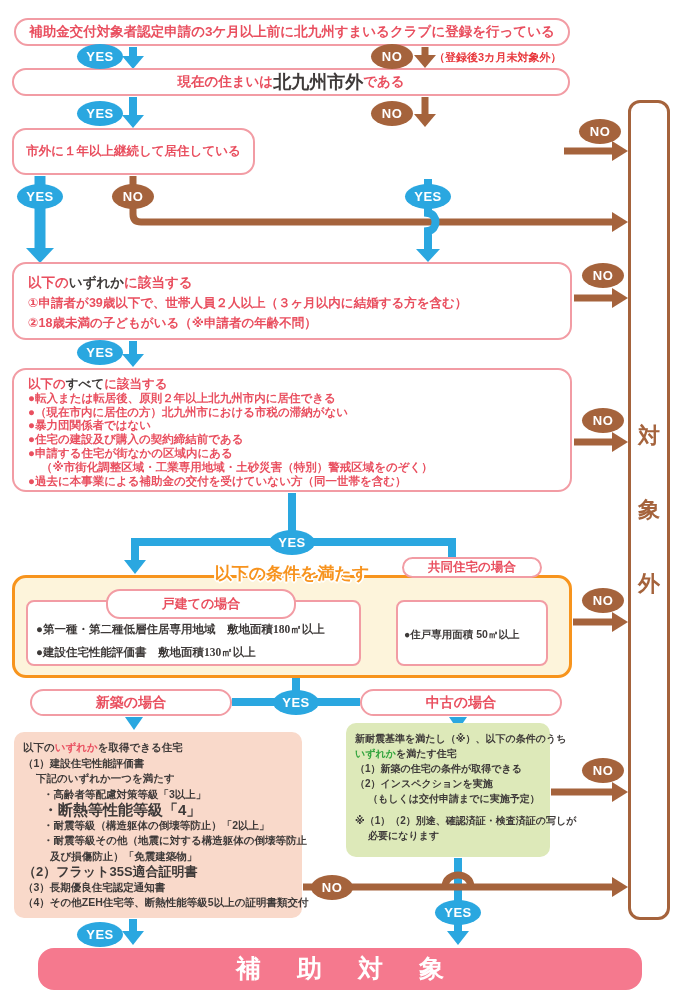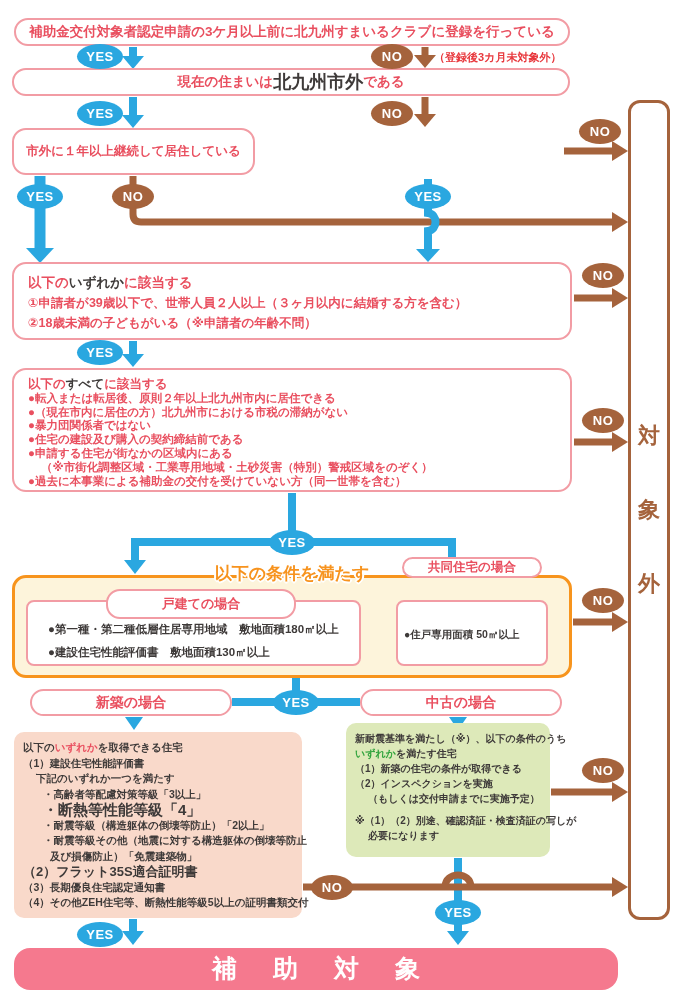--- a/index.html
+++ b/index.html
@@ -27,21 +27,21 @@
   .orange-title{z-index:3;text-align:center;font-size:17px;font-weight:bold;color:#F7931E;
         text-shadow:-2px 0 0 #fff,2px 0 0 #fff,0 -2px 0 #fff,0 2px 0 #fff,
                     -1px -1px 0 #fff,1px 1px 0 #fff,-1px 1px 0 #fff,1px -1px 0 #fff;}
   .subbox{background:#fff;border:2px solid #F29CA4;border-radius:8px;z-index:2;}
   .softbox{border-radius:10px;z-index:2;color:#3E3A39;font-weight:bold;}
   .newbuild-bg{background:#F9D9CA;}
   .used-bg{background:#DDE9B9;}
   .line{white-space:nowrap;}
   .i1{padding-left:13px;} .i2{padding-left:20px;} .i3{padding-left:27px;}
   .result-bar{background:#F5798E;border-radius:16px;z-index:2;color:#fff;font-weight:bold;
-        font-size:25px;letter-spacing:36px;text-indent:36px;text-align:center;line-height:40px;}
+        font-size:25px;letter-spacing:36px;text-indent:36px;text-align:center;line-height:40px;margin-left:24px;}
   .greenem{color:#2FA33B;font-weight:bold;}
 </style>
 </head>
 <body>
 
 <div class="stage">
 
   <svg class="connectors" width="680" height="1000" viewBox="0 0 680 1000">
 
     <g stroke="#A5633C" stroke-width="7" fill="none">
@@ -138,21 +138,21 @@
 
   <div class="abs excluded-col" style="left:628px;top:100px;width:42px;height:820px;">
     <span>対</span>
     <span>象</span>
     <span>外</span>
   </div>
 
   <div class="abs orange-box" style="left:12px;top:575px;width:560px;height:103px;"></div>
   <div class="abs orange-title" style="left:12px;top:562px;width:560px;">以下の条件を満たす</div>
 
-  <div class="abs subbox" style="left:26px;top:600px;width:335px;height:66px;padding:16px 20px 0;">
+  <div class="abs subbox" style="left:26px;top:600px;width:335px;height:66px;padding:16px 8px 0;font-family:Liberation Serif, serif;">
     <div class="dark line" style="font-size:11.5px;line-height:23px;">●第一種・第二種低層住居専用地域　敷地面積180㎡以上</div>
     <div class="dark line" style="font-size:11.5px;line-height:23px;">●建設住宅性能評価書　敷地面積130㎡以上</div>
   </div>
   <div class="abs pill" style="left:106px;top:589px;width:190px;height:30px;font-size:13px;">戸建ての場合</div>
 
   <div class="abs subbox" style="left:396px;top:600px;width:152px;height:66px;padding:26px 6px 0;">
     <div class="dark line" style="font-size:10.5px;">●住戸専用面積 50㎡以上</div>
   </div>
   <div class="abs pill" style="left:402px;top:557px;width:140px;height:21px;font-size:12.5px;">共同住宅の場合</div>
 

